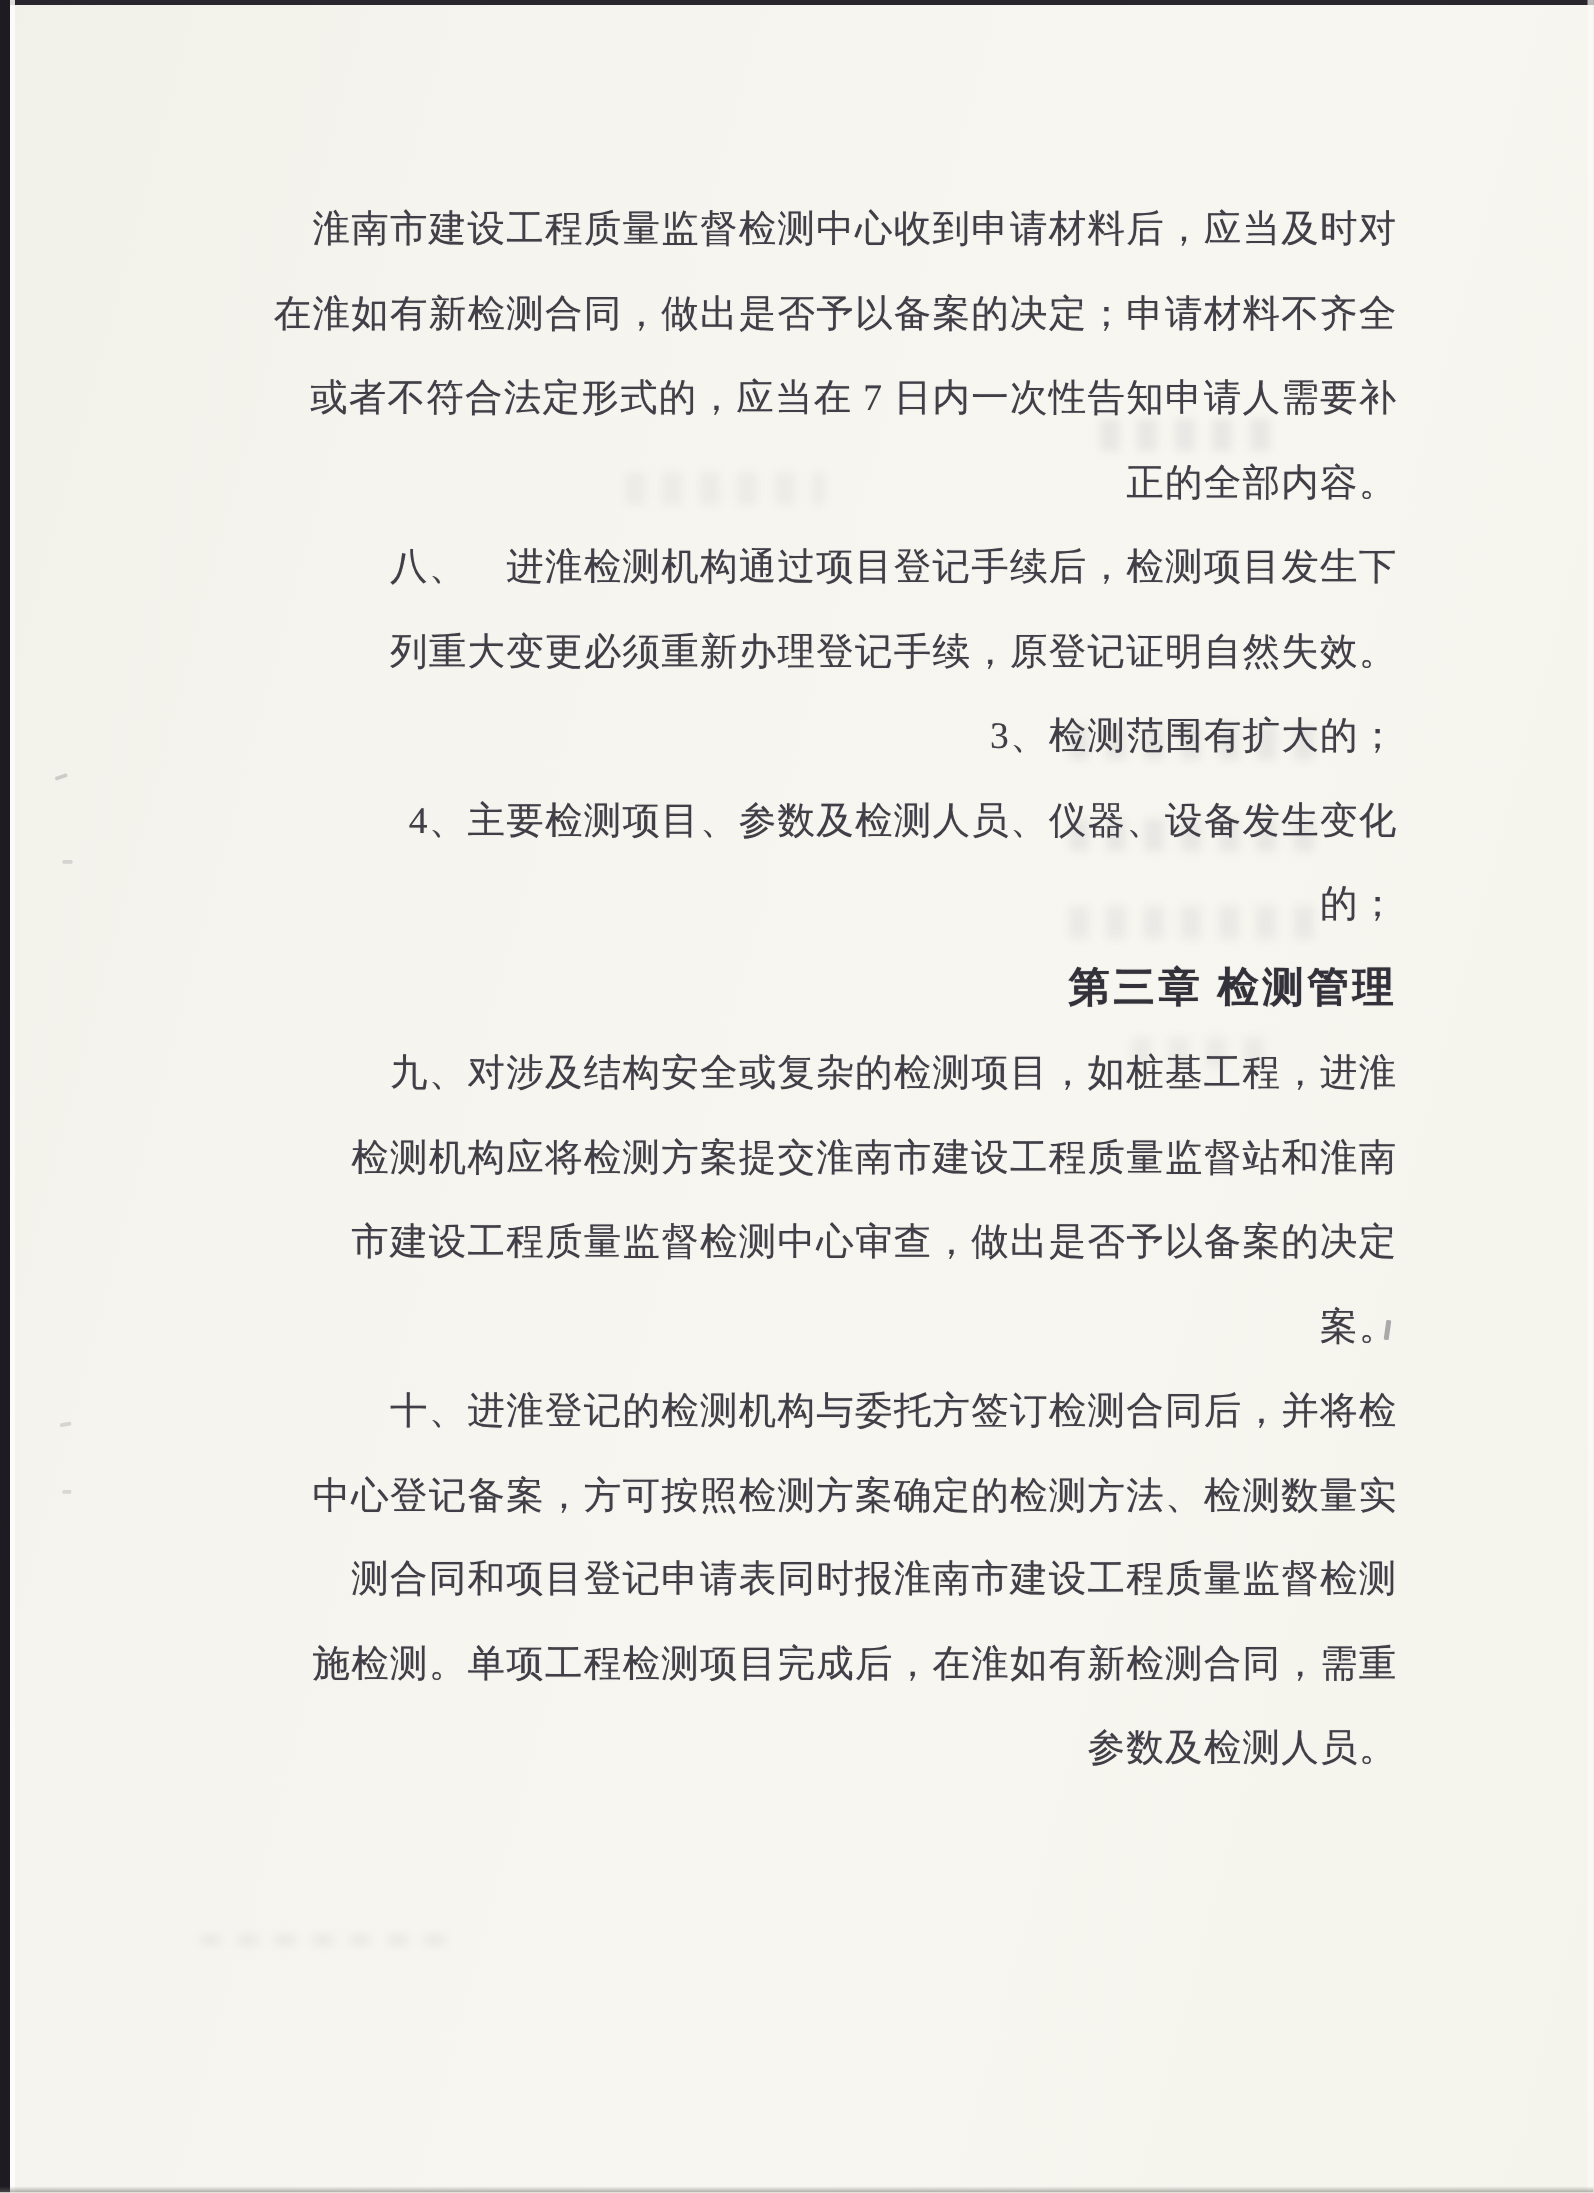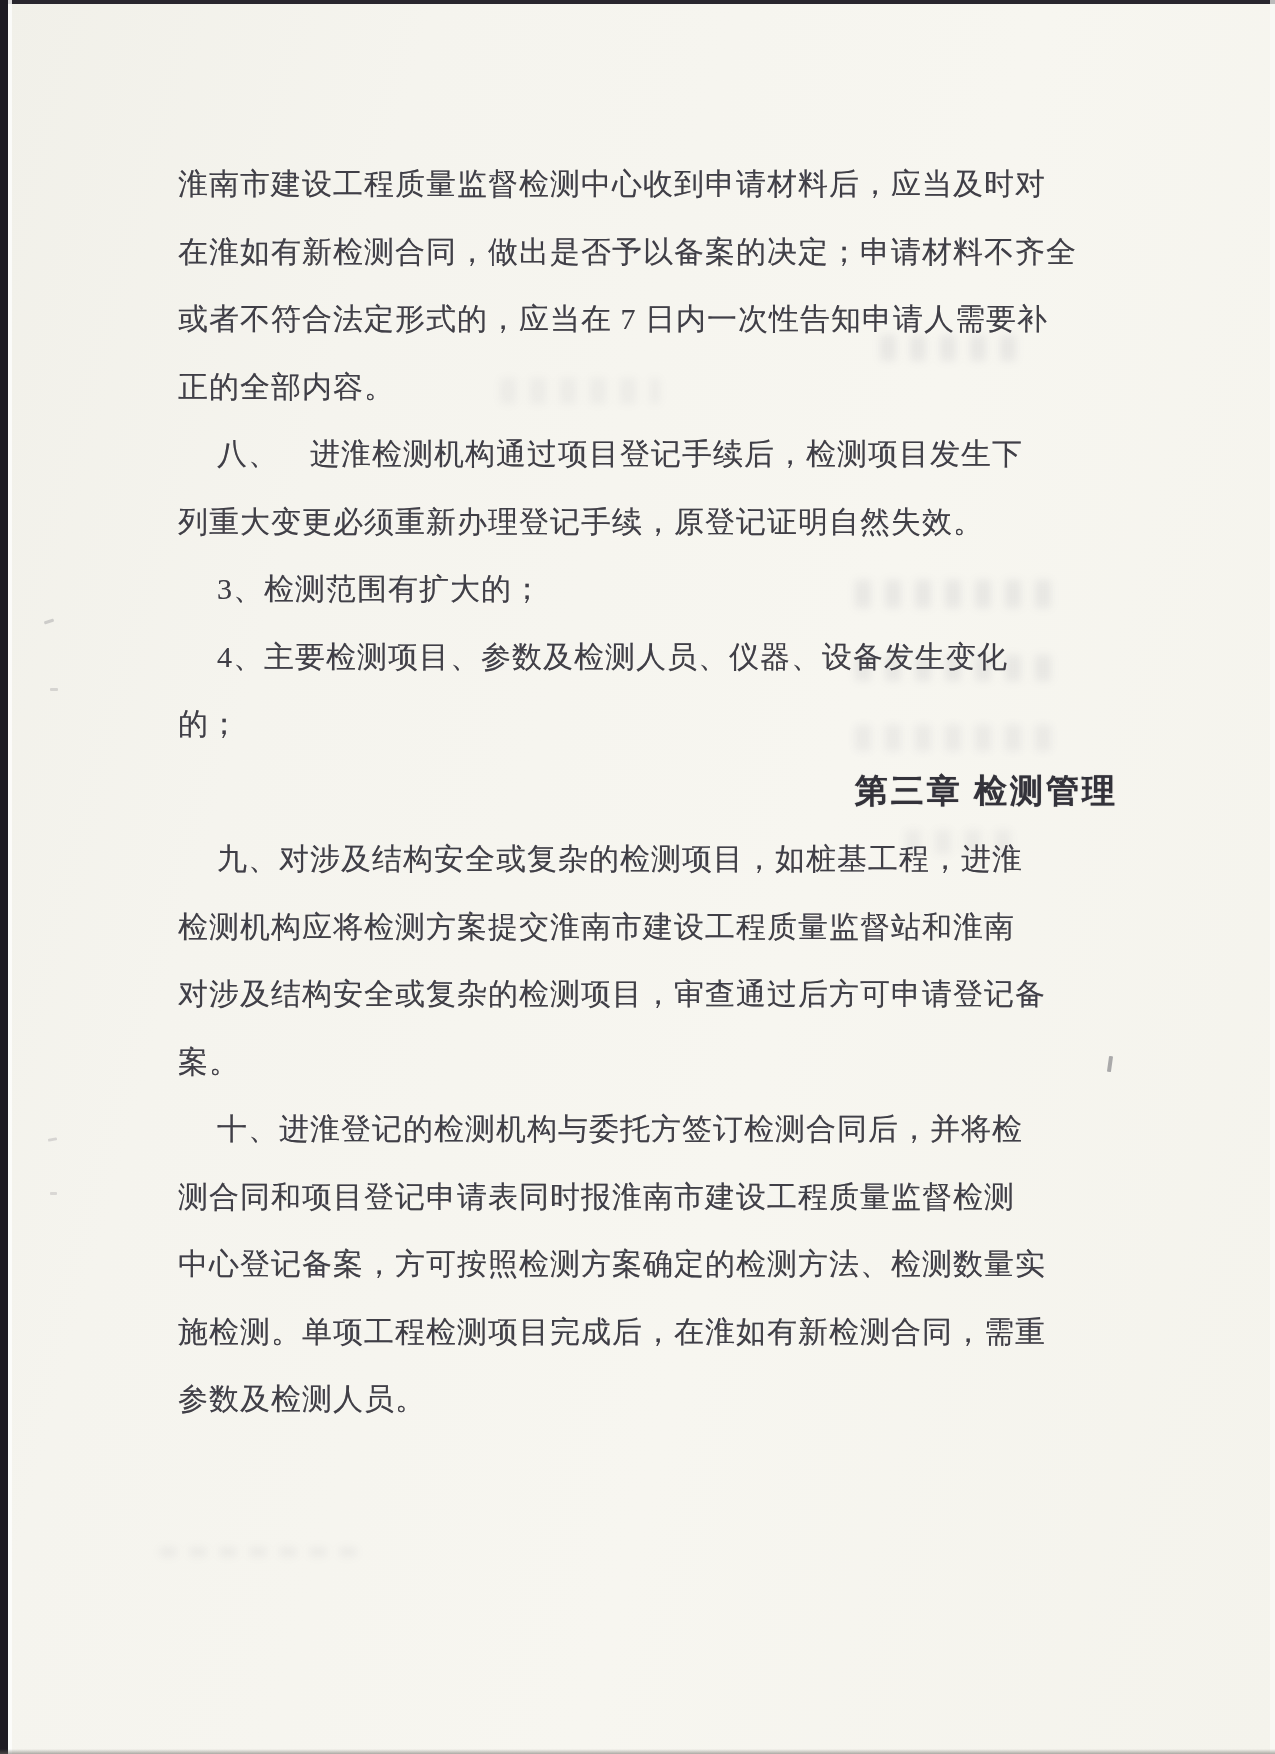--- a/index.html
+++ b/index.html
@@ -19,21 +19,21 @@
     background:linear-gradient(to bottom,rgba(120,118,112,0),rgba(110,108,102,.55));}
   .edge-right{position:absolute;top:0;right:0;width:5px;height:100%;background:#fbfbf8;opacity:.7;}
 
   
   .text-col{
     position:absolute;left:178px;top:150px;width:940px;
     font-size:30px;line-height:67.5px;letter-spacing:1px;
     color:#403f47;white-space:nowrap;
     text-shadow:0 0 .6px rgba(64,63,71,.45);
   }
-  .line{height:67.5px;}
+  .line{height:67.5px;text-align:right;}
   .indent{padding-left:39px;}
   .chapter{
     height:67.5px;text-align:right;font-weight:bold;
     font-size:33px;letter-spacing:3px;color:#33323a;
     text-shadow:0 0 .8px rgba(45,44,52,.6);
   }
 
   
   .ghost{
     position:absolute;filter:blur(4px);opacity:.55;
@@ -88,22 +88,22 @@
     <div class="line">或者不符合法定形式的，应当在 7 日内一次性告知申请人需要补</div>
     <div class="line">正的全部内容。</div>
     <div class="line indent">八、　进淮检测机构通过项目登记手续后，检测项目发生下</div>
     <div class="line">列重大变更必须重新办理登记手续，原登记证明自然失效。</div>
     <div class="line indent">3、检测范围有扩大的；</div>
     <div class="line indent">4、主要检测项目、参数及检测人员、仪器、设备发生变化</div>
     <div class="line">的；</div>
     <div class="chapter">第三章 检测管理</div>
     <div class="line indent">九、对涉及结构安全或复杂的检测项目，如桩基工程，进淮</div>
     <div class="line">检测机构应将检测方案提交淮南市建设工程质量监督站和淮南</div>
-    <div class="line">对涉及结构安全或复杂的检测项目，审查通过后方可申请登记备</div>
+    <div class="line">市建设工程质量监督检测中心审查，做出是否予以备案的决定</div>
     <div class="line">案。</div>
     <div class="line indent">十、进淮登记的检测机构与委托方签订检测合同后，并将检</div>
+    <div class="line">中心登记备案，方可按照检测方案确定的检测方法、检测数量实</div>
     <div class="line">测合同和项目登记申请表同时报淮南市建设工程质量监督检测</div>
-    <div class="line">中心登记备案，方可按照检测方案确定的检测方法、检测数量实</div>
     <div class="line">施检测。单项工程检测项目完成后，在淮如有新检测合同，需重</div>
     <div class="line">参数及检测人员。</div>
   </div>
 
 </div>
 
 </body></html>

